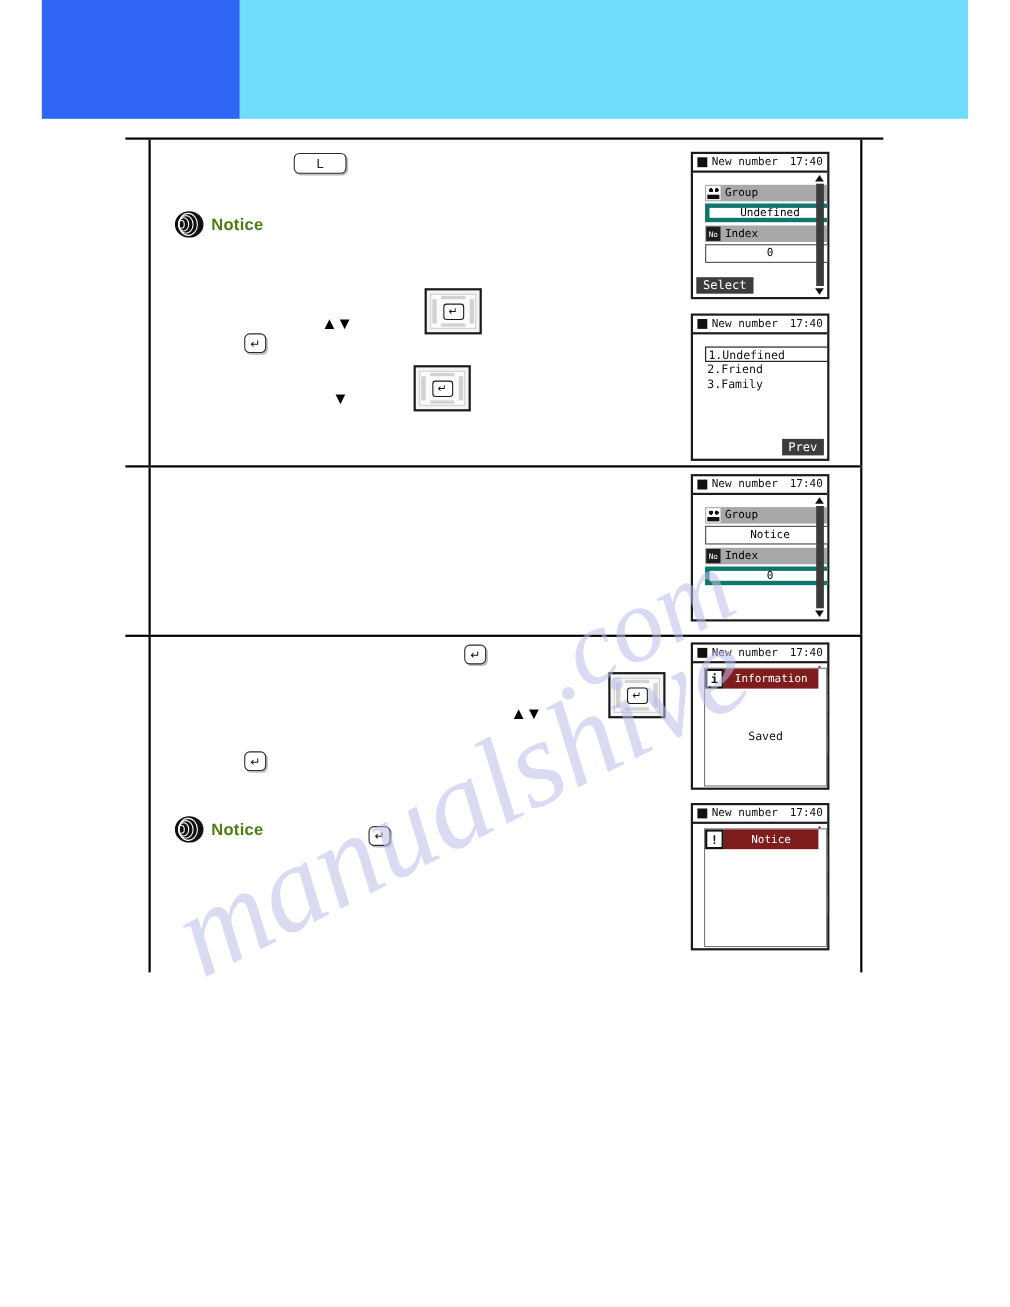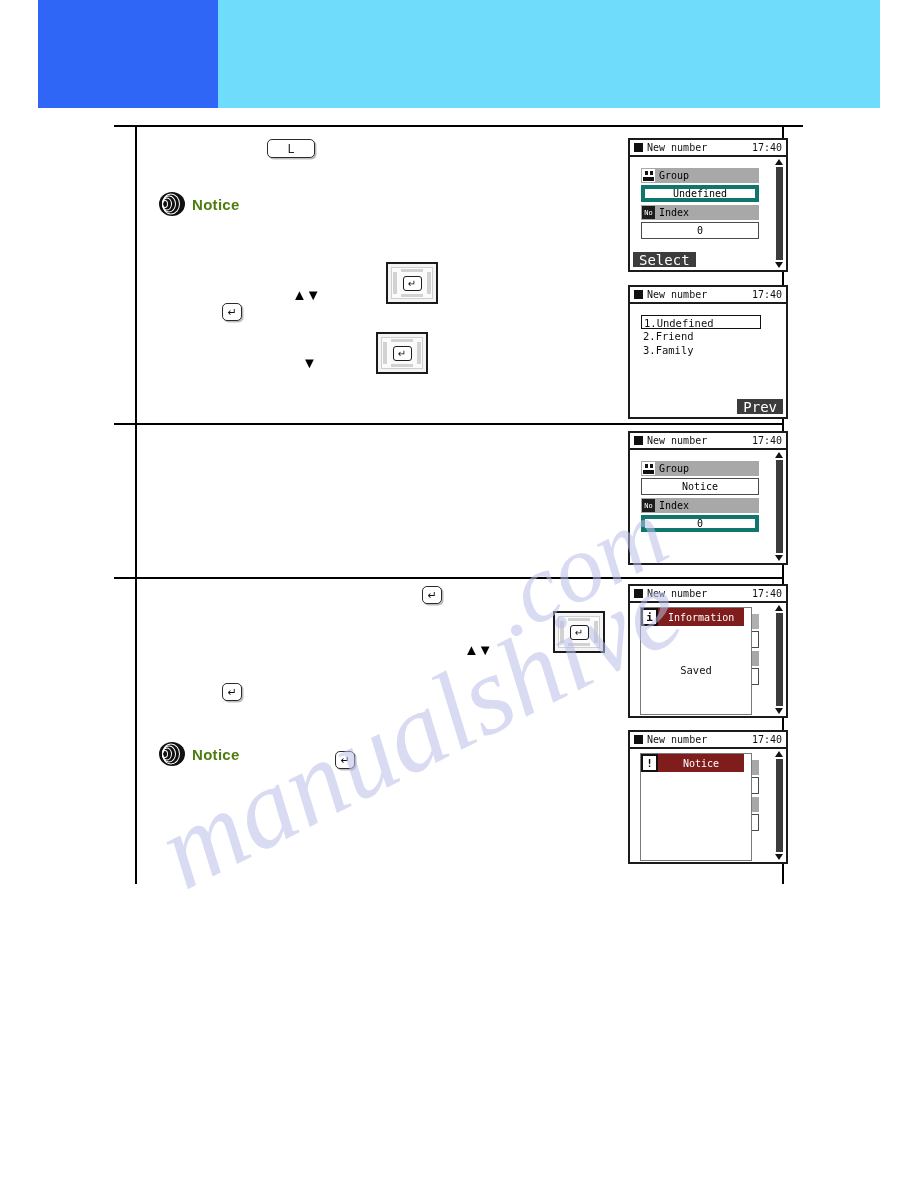--- a/index.html
+++ b/index.html
@@ -205,21 +205,21 @@
     justify-content: center;
     font-size: 10px;
     color: #111;
     box-sizing: border-box;
     z-index: 2;
   }
 
   
   .lcd {
     position: absolute;
-    width: 160px;
+    width: 126px;
     height: 134px;
     border: 2px solid #1b1b1b;
     background: #fff;
     box-sizing: border-box;
     font-family: "DejaVu Sans Mono", monospace;
     overflow: hidden;
   }
   .lcd-title {
     height: 17px;
     border-bottom: 2px solid #1b1b1b;
@@ -327,21 +327,21 @@
     bottom: 8px;
     width: 7px;
     background: #3c3c3c;
   }
 
   .lcd-softkey {
     position: absolute;
     height: 15px;
     background: #3c3c3c;
     color: #fff;
-    font-size: 14px;
+    font-size: 11px;
     display: flex;
     align-items: center;
     justify-content: center;
     padding: 0 6px;
     box-sizing: border-box;
   }
   .lcd-softkey.left  { left: 3px;  bottom: 3px; }
   .lcd-softkey.right { right: 3px; bottom: 3px; }
 
   

